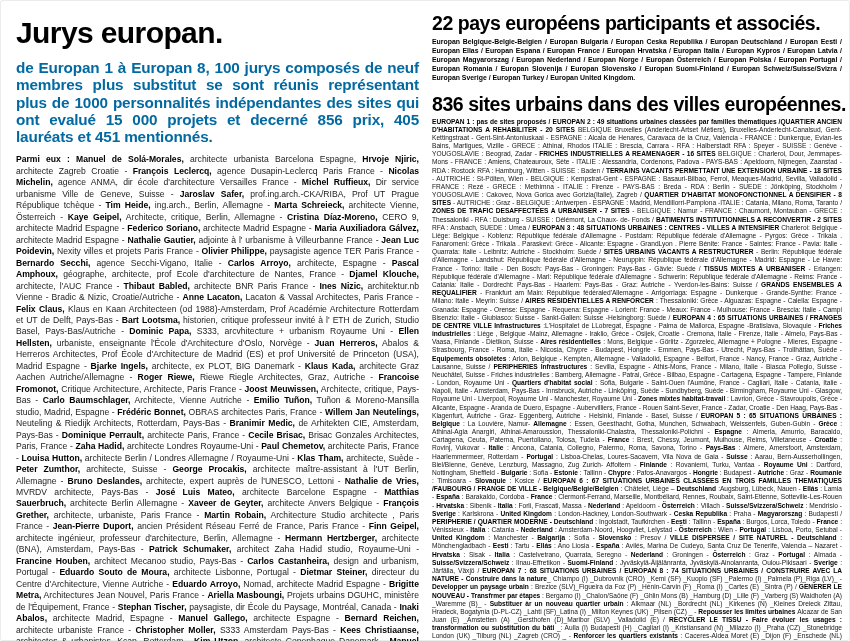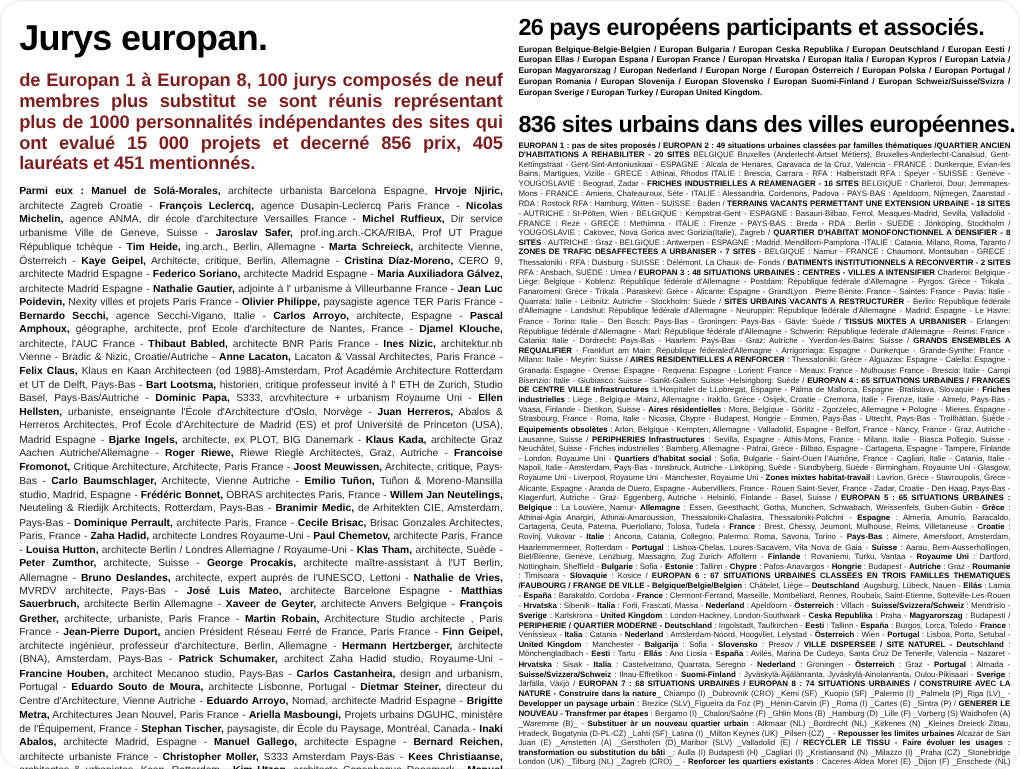--- a/index.html
+++ b/index.html
@@ -3,33 +3,33 @@
 <meta charset="utf-8">
 <style>
   * { margin:0; padding:0; box-sizing:border-box; }
   html,body { width:850px; height:641px; background:#ffffff; }
   .page {
     width:850px; height:641px; overflow:hidden;
     background:#ffffff; color:#0a0a0a;
     font-family:"Liberation Sans", sans-serif;
     display:flex; gap:13px;
     padding:12px 8px 6px 16px;
-    border-radius:18px;
+    border-radius:3px;
     box-shadow: inset 0 0 0 1px #ececec;
   }
   .col-left  { flex:0 0 403px; width:403px; }
   .col-right { flex:1 1 auto; min-width:0; }
 
   .jurys-title {
     font-size:30px; font-weight:bold; letter-spacing:-0.6px;
     margin:4px 0 9px 0; color:#000;
   }
   .jurys-intro {
     font-size:15.3px; font-weight:bold; line-height:1.13;
-    letter-spacing:-0.15px; text-align:justify; color:#7f1d1d;
+    letter-spacing:-0.15px; text-align:justify; color:#0369a1;
     margin-bottom:9px;
   }
   .jury-body {
     font-size:8.6px; line-height:1.335; text-align:justify;
     color:#1c1c1c; word-spacing:0.2px;
   }
   .jury-body b, .sites-body b { font-weight:bold; color:#000; }
 
   .right-h {
     font-size:19.5px; font-weight:bold; letter-spacing:-0.45px;
@@ -51,19 +51,19 @@
 
 <div class="page">
 
   <div class="col-left">
     <h1 class="jurys-title">Jurys europan.</h1>
     <p class="jurys-intro">de Europan 1 à Europan 8, 100 jurys composés de neuf membres plus substitut se sont réunis représentant plus de 1000 personnalités indépendantes des sites qui ont evalué 15 000 projets et decerné 856 prix, 405 lauréats et 451 mentionnés.</p>
     <p class="jury-body"><b>Parmi eux : Manuel de Solá-Morales,</b> architecte urbanista Barcelona Espagne, <b>Hrvoje Njiric,</b> architecte Zagreb Croatie - <b>François Leclercq,</b> agence Dusapin-Leclercq Paris France - <b>Nicolas Michelin,</b> agence ANMA, dir école d'architecture Versailles France - <b>Michel Ruffieux,</b> Dir service urbanisme Ville de Geneve, Suisse - <b>Jaroslav Safer,</b> prof.ing.arch.-CKA/RIBA, Prof UT Prague République tchèque - <b>Tim Heide,</b> ing.arch., Berlin, Allemagne - <b>Marta Schreieck,</b> architecte Vienne, Österreich - <b>Kaye Geipel,</b> Architecte, critique, Berlin, Allemagne - <b>Cristina Díaz-Moreno,</b> CERO 9, architecte Madrid Espagne - <b>Federico Soriano,</b> architecte Madrid Espagne - <b>Maria Auxiliadora Gálvez,</b> architecte Madrid Espagne - <b>Nathalie Gautier,</b> adjointe à l' urbanisme à Villeurbanne France - <b>Jean Luc Poidevin,</b> Nexity villes et projets Paris France - <b>Olivier Philippe,</b> paysagiste agence TER Paris France - <b>Bernardo Secchi,</b> agence Secchi-Vigano, Italie - <b>Carlos Arroyo,</b> architecte, Espagne - <b>Pascal Amphoux,</b> géographe, architecte, prof Ecole d'architecture de Nantes, France - <b>Djamel Klouche,</b> architecte, l'AUC France - <b>Thibaut Babled,</b> architecte BNR Paris France - <b>Ines Nizic,</b> architektur.nb Vienne - Bradic &amp; Nizic, Croatie/Autriche - <b>Anne Lacaton,</b> Lacaton &amp; Vassal Architectes, Paris France - <b>Felix Claus,</b> Klaus en Kaan Architecteen (od 1988)-Amsterdam, Prof Académie Architecture Rotterdam et UT de Delft, Pays-Bas - <b>Bart Lootsma,</b> historien, critique professeur invité à l' ETH de Zurich, Studio Basel, Pays-Bas/Autriche - <b>Dominic Papa,</b> S333, arcvhitecture + urbanism Royaume Uni - <b>Ellen Hellsten,</b> urbaniste, enseignante l'École d'Architecture d'Oslo, Norvège - <b>Juan Herreros,</b> Abalos &amp; Herreros Architectes, Prof École d'Architecture de Madrid (ES) et prof Université de Princeton (USA), Madrid Espagne - <b>Bjarke Ingels,</b> architecte, ex PLOT, BIG Danemark - <b>Klaus Kada,</b> architecte Graz Aachen Autriche/Allemagne - <b>Roger Riewe,</b> Riewe Riegle Architectes, Graz, Autriche - <b>Francoise Fromonot,</b> Critique Architecture, Architecte, Paris France - <b>Joost Meuwissen,</b> Architecte, critique, Pays-Bas - <b>Carlo Baumschlager,</b> Architecte, Vienne Autriche - <b>Emilio Tuñon,</b> Tuñon &amp; Moreno-Mansilla studio, Madrid, Espagne - <b>Frédéric Bonnet,</b> OBRAS architectes Paris, France - <b>Willem Jan Neutelings,</b> Neuteling &amp; Riedijk Architects, Rotterdam, Pays-Bas - <b>Branimir Medic,</b> de Arhitekten CIE, Amsterdam, Pays-Bas - <b>Dominique Perrault,</b> architecte Paris, France - <b>Cecile Brisac,</b> Brisac Gonzales Architectes, Paris, France - <b>Zaha Hadid,</b> architecte Londres Royaume-Uni - <b>Paul Chemetov,</b> architecte Paris, France - <b>Louisa Hutton,</b> architecte Berlin / Londres Allemagne / Royaume-Uni - <b>Klas Tham,</b> architecte, Suède - <b>Peter Zumthor,</b> architecte, Suisse - <b>George Procakis,</b> architecte maître-assistant à l'UT Berlin, Allemagne - <b>Bruno Deslandes,</b> architecte, expert auprès de l'UNESCO, Lettoni - <b>Nathalie de Vries,</b> MVRDV architecte, Pays-Bas - <b>José Luis Mateo,</b> architecte Barcelone Espagne - <b>Matthias Sauerbruch,</b> architecte Berlin Allemagne - <b>Xaveer de Geyter,</b> architecte Anvers Belgique - <b>François Grether,</b> architecte, urbaniste, Paris France - <b>Martin Robain,</b> Architecture Studio architecte , Paris France - <b>Jean-Pierre Duport,</b> ancien Président Réseau Ferré de France, Paris France - <b>Finn Geipel,</b> architecte ingénieur, professeur d'architecture, Berlin, Allemagne - <b>Hermann Hertzberger,</b> architecte (BNA), Amsterdam, Pays-Bas - <b>Patrick Schumaker,</b> architect Zaha Hadid studio, Royaume-Uni - <b>Francine Houben,</b> architect Mecanoo studio, Pays-Bas - <b>Carlos Castanheira,</b> design and urbanism, Portugal - <b>Eduardo Souto de Moura,</b> architecte Lisbonne, Portugal - <b>Dietmar Steiner,</b> directeur du Centre d'Architecture, Vienne Autriche - <b>Eduardo Arroyo,</b> Nomad, architecte Madrid Espagne - <b>Brigitte Metra,</b> Architectures Jean Nouvel, Paris France - <b>Ariella Masboungi,</b> Projets urbains DGUHC, ministère de l'Équipement, France - <b>Stephan Tischer,</b> paysagiste, dir École du Paysage, Montréal, Canada - <b>Inaki Abalos,</b> architecte Madrid, Espagne - <b>Manuel Gallego,</b> architecte Espagne - <b>Bernard Reichen,</b> architecte urbaniste France - <b>Christopher Moller,</b> S333 Amsterdam Pays-Bas - <b>Kees Christiaanse,</b> architectes &amp; urbanistes, Kcap, Rotterdam - <b>Kim Utzon,</b> architecte Copenhague Danemark - <b>Manuel Gausa,</b> architecte Barcelona Espagne -  architecte SANAA Tokyo Japon -  paysagiste Agence Ter Paris France -  Critique d'architecture, "Archplus", Allemagne -  Urbaniste ville d'Amsterdam, Pays-Bas.</p>
   </div>
 
   <div class="col-right">
-    <h2 class="right-h">26 pays européens participants et associés.</h2>
+    <h2 class="right-h">22 pays européens participants et associés.</h2>
     <p class="countries-list">Europan Belgique-Belgie-Belgien / Europan Bulgaria / Europan Ceska Republika / Europan Deutschland / Europan Eesti / Europan Ellas / Europan Espana / Europan France / Europan Hrvatska / Europan Italia / Europan Kypros / Europan Latvia / Europan Magyarorszag / Europan Nederland / Europan Norge / Europan Österreich / Europan Polska / Europan Portugal / Europan Romania / Europan Slovenija / Europan Slovensko / Europan Suomi-Finland / Europan Schweiz/Suisse/Svizra / Europan Sverige / Europan Turkey / Europan United Kingdom.</p>
     <h2 class="right-h sites-h">836 sites urbains dans des villes européennes.</h2>
     <p class="sites-body"><b>EUROPAN 1 : pas de sites proposés / EUROPAN 2 : 49 situations urbaines classées par familles thématiques /QUARTIER ANCIEN D'HABITATIONS A REHABILITER - 20 SITES </b>BELGIQUE Bruxelles (Anderlecht-Artset Métiers), Bruxelles-Anderlecht-Canalsud, Gent-Kettingstraat - Gent-Sint-Antoniuskaai - ESPAGNE : Alcala de Henares, Caravaca de la Cruz, Valencia - FRANCE : Dunkerque, Evian-les Bains, Martigues, Vizille - GRECE : Athinai, Rhodos ITALIE : Brescia, Carrara - RFA : Halberstadt RFA : Speyer - SUISSE : Genève -YOUGOSLAVIE : Beograd, Zadar - <b>FRICHES INDUSTRIELLES A REAMENAGER - 16 SITES </b>BELGIQUE : Charleroi, Dour, Jemmapes-Mons - FRANCE : Amiens, Chateauroux, Sète - ITALIE : Alessandria, Cordenons, Padova - PAYS-BAS : Apeldoorn, Nijmegen, Zaanstad - RDA : Rostock RFA : Hamburg, Witten - SUISSE : Baden / <b>TERRAINS VACANTS PERMETTANT UNE EXTENSION URBAINE - 18 SITES </b>- AUTRICHE : St-Pölten, Wien - BELGIQUE : Kempstrat-Gent - ESPAGNE : Basauri-Bilbao, Ferrol, Meaques-Madrid, Sevilla, Valladolid - FRANCE : Rezé - GRECE : Methimna - ITALIE : Firenze - PAYS-BAS : Breda - RDA : Berlin - SUEDE : Jönköping, Stockholm / YOUGOSLAVIE : Cakovec, Nova Gorica avec Gorizia(Italie), Zagreb / <b>QUARTIER D'HABITAT MONOFONCTIONNEL A DENSIFIER - 8 SITES </b>- AUTRICHE : Graz - BELGIQUE : Antwerpen - ESPAGNE : Madrid, Mendillorri-Pamplona -ITALIE : Catania, Milano, Roma, Taranto / <b>ZONES DE TRAFIC DESAFFECTEES A URBANISER - 7 SITES </b>- BELGIQUE : Namur - FRANCE : Chaumont, Montauban - GRECE : Thessaloniki - RFA : Duisburg - SUISSE : Délémont, La Chaux- de- Fonds / <b>BATIMENTS INSTITUTIONNELS A RECONVERTIR - 2 SITES </b>RFA : Ansbach, SUEDE : Umea / <b>EUROPAN 3 : 48 SITUATIONS URBAINES : CENTRES - VILLES A INTENSIFIER </b>Charleroi: Belgique - Liège: Belgique - Koblenz: République fédérale d'Allemagne - Postdam: République fédérale d'Allemagne - Pyrgos: Grèce - Trikala . Fanaromeni: Grèce - Trikala . Paraskevi: Grèce - Alicante: Espagne - GrandLyon . Pierre Bénite: France - Saintes: France - Pavia: Italie - Quarrata: Italie - Leibnitz: Autriche - Stockholm: Suède / <b>SITES URBAINS VACANTS A RESTRUCTURER </b>- Berlin: République fédérale d'Allemagne - Landshut: République fédérale d'Allemagne - Neuruppin: République fédérale d'Allemagne - Madrid: Espagne - Le Havre: France - Torino: Italie - Den Bosch: Pays-Bas - Groningen: Pays-Bas - Gävle: Suède / <b>TISSUS MIXTES A URBANISER </b>- Erlangen: République fédérale d'Allemagne - Marl: République fédérale d'Allemagne - Schwerin: République fédérale d'Allemagne - Reims: France - Catania: Italie - Dordrecht: Pays-Bas - Haarlem: Pays-Bas - Graz: Autriche - Yverdon-les-Bains: Suisse / <b>GRANDS ENSEMBLES A REQUALIFIER </b>- Frankfurt am Main: République fédéraled'Allemagne - Arrigorriaga: Espagne - Dunkerque - Grande-Synthe: France - Milano: Italie - Meyrin: Suisse / <b>AIRES RESIDENTIELLES A RENFORCER </b>: Thessaloniki: Grèce - Alguazas: Espagne - Calella: Espagne - Granada: Espagne - Orense: Espagne - Requena: Espagne - Lorient: France - Meaux: France - Mulhouse: France - Brescia: Italie - Campi Bisenzio: Italie - Giubiasco: Suisse - Sankt-Gallen: Suisse -Helsingborg: Suède / <b>EUROPAN 4 : 65 SITUATIONS URBAINES / FRANGES DE CENTRE VILLE Infrastructures </b>:L'Hospitalet de LLobregat, Espagne - Palma de Mallorca, Espagne -Bratislava, Slovaquie - <b>Friches industrielles </b>: Liège , Belgique -Mainz, Allemagne - Iraklio, Grèce - Osijek, Croatie - Cremona, Italie - Firenze, Italie - Almelo, Pays-Bas - Vaasa, Finlande - Dietikon, Suisse - <b>Aires résidentielles </b>: Mons, Belgique - Görlitz - Zgorzelec, Allemagne + Pologne - Mieres, Espagne - Strasbourg, France - Roma, Italie - Nicosia, Chypre - Budapest, Hongrie - Emmen, Pays-Bas - Utrecht, Pays-Bas - Trollhättan, Suède - <b>Equipements obsolètes </b>: Arlon, Belgique - Kempten, Allemagne - Valladolid, Espagne - Belfort, France - Nancy, France - Graz, Autriche - Lausanne, Suisse / <b>PERIPHERIES Infrastructures </b>: Sevilla, Espagne - Athis-Mons, France - Milano, Italie - Biasca Pollegio, Suisse - Neuchâtel, Suisse - Friches industrielles : Bamberg, Allemagne - Patrai, Grèce - Bilbao, Espagne - Cartagena, Espagne - Tampere, Finlande - London, Royaume Uni - <b>Quartiers d'habitat social </b>: Sofia, Bulgarie - Saint-Ouen l'Aumône, France - Cagliari, Italie - Catania, Italie - Napoli, Italie - Amsterdam, Pays-Bas - Innsbruck, Autriche - Linköping, Suède - Sundbyberg, Suède - Birmingham, Royaume Uni - Glasgow, Royaume Uni - Liverpool, Royaume Uni - Manchester, Royaume Uni - <b>Zones mixtes habitat-travail </b>: Lavrion, Grèce - Stavroupolis, Grèce - Alicante, Espagne - Aranda de Duero, Espagne - Aubervilliers, France - Rouen Saint-Sever, France - Zadar, Croatie - Den Haag, Pays-Bas - Klagenfurt, Autriche - Graz- Eggenberg, Autriche - Helsinki, Finlande - Basel, Suisse / <b>EUROPAN 5 : 65 SITUATIONS URBAINES : Belgique </b>: La Louvière, Namur- <b>Allemagne </b>: Essen, Geesthacht, Gotha, Munchen, Schwabach, Weissenfels, Guben-Gubin - <b>Grèce </b>: Athinai-Agia Anargiri, Athinai-Amaroussion, Thessaloniki-Chalastra, Thessaloniki-Polichni - <b>Espagne </b>: Almeria, Amurrio, Baracaldo, Cartagena, Ceuta, Paterna, Puertollano, Tolosa, Tudela - <b>France </b>: Brest, Chessy, Jeumont, Mulhouse, Reims, Villetaneuse - <b>Croatie </b>: Rovinj, Vukovar - <b>Italie </b>: Ancona, Catania, Collegno, Palermo, Roma, Savona, Torino - <b>Pays-Bas </b>: Almere, Amersfoort, Amsterdam, Haarlemmermeer, Rotterdam - <b>Portugal </b>: Lisboa-Chelas, Loures-Sacavem, Vila Nova de Gaia - <b>Suisse </b>: Aarau, Bern-Ausserhollingen, Biel/Bienne, Genève, Lenzburg, Massagno, Zug Zurich- Affoltern - <b>Finlande </b>: Rovaniemi, Turku, Vantaa - <b>Royaume Uni </b>: Dartford, Nottingham, Sheffield - <b>Bulgarie </b>: Sofia - <b>Estonie </b>: Tallinn - <b>Chypre </b>: Pafos-Anavargos - <b>Hongrie </b>: Budapest - <b>Autriche </b>: Graz - <b>Roumanie </b>: Timisoara - <b>Slovaquie </b>: Kosice / <b>EUROPAN 6 : 67 SITUATIONS URBAINES CLASSEES EN TROIS FAMILLES THEMATIQUES /FAUBOURG / FRANGE DE VILLE - Belgique/Belgie/Belgien </b>: Châtelet, Liège – <b>Deutschland </b>:Augsburg, Lübeck, Nauen - <b>Ellás </b>: Lamia - <b>España </b>: Barakaldo, Cordoba - <b>France </b>: Clermont-Ferrand, Marseille, Montbéliard, Rennes, Roubaix, Saint-Etienne, Sotteville-Les-Rouen - <b>Hrvatska </b>: Sibenik - <b>Italia </b>: Forli, Frascati, Massa - <b>Nederland </b>: Apeldoorn - <b>Österreich </b>: Villach - <b>Suisse/Svizzera/Schweiz </b>: Mendrisio - <b>Sverige </b>: Karlskrona - <b>United Kingdom </b>: London-Hackney, London-Southwark - <b>Ceska Republika </b>: Praha - <b>Magyarorszag </b>: Budapesti / <b>PERIPHERIE / QUARTIER MODERNE - Deutschland </b>: Ingolstadt, Taufkirchen - <b>Eesti </b>: Tallinn - <b>España </b>: Burgos, Lorca, Toledo - <b>France </b>: Vénissieux - <b>Italia </b>: Catania - <b>Nederland </b>: Amsterdam-Noord, Hoogvliet, Lelystad - <b>Österreich </b>: Wien - <b>Portugal </b>: Lisboa, Porto, Setubal - <b>United Kingdom </b>: Manchester - <b>Balgarija </b>: Sofia - <b>Slovensko </b>: Presov / <b>VILLE DISPERSEE / SITE NATUREL - Deutschland </b>: Mönchengladbach - <b>Eesti </b>: Tartu - <b>Ellás </b>: Ano Liosia - <b>España </b>: Avilés, Marina De Cudeyo, Santa Cruz De Tenerife, Valencia – Nazaret - <b>Hrvatska </b>: Sisak - <b>Italia </b>: Castelvetrano, Quarrata, Seregno - <b>Nederland </b>: Groningen - <b>Österreich </b>: Graz - <b>Portugal </b>: Almada - <b>Suisse/Svizzera/Schweiz </b>: Ilnau-Effretikon - <b>Suomi-Finland </b>: Jyväskylä-Äijälänranta, Jyväskylä-Ainolanranta, Oulou-Pikisaari - <b>Sverige </b>: Järfälla, Växjö / <b>EUROPAN 7 : 68 SITUATIONS URBAINES / EUROPAN 8 : 74 SITUATIONS URBAINES / CONSTRUIRE AVEC LA NATURE - Construire dans la nature</b>_ Chiampo (I) _Dubrovnik (CRO) _Kemi (SF) _Kuopio (SF) _Palermo (I) _Palmela (P)_Riga (LV)_ - <b>Developper un paysage urbain </b>: Brezice (SLV)_Figueira da Foz (P) _Hénin-Carvin (F) _Roma (I) _Cartes (E) _Sintra (P) / <b>GENERER LE NOUVEAU - Transfrmer par étapes </b>: Bergamo (I) _Chalon/Saône (F) _Ghlin Mons (B) _Hamburg (D) _Lille (F) _Varberg (S) Waidhofen (A) _Waremme (B)_ - <b>Substituer àr un nouveau quartier urbain </b>: Alkmaar (NL) _Bordrecht (NL) _Kirkenes (N) _Kleines Dreieck Zittau, Hradeck, Bogatynia (D-PL-CZ) _Lahti (SF)_Latina (I) _Milton Keynes (UK) _Pilsen (CZ) _ - <b>Repousser les limites urbaines </b>Alcazar de San Juan (E) _Amstetten (A) _Gersthofen (D)_Maribor (SLV) _Valladolid (E) / <b>RECYCLER LE TISSU - Faire évoluer les usages : transformation ou substitution du bâti </b>_: Aulla (I) Budapesti (H) _Cagliari (I) _Kristiansand (N) _Milazzo (I) _Praha (CZ) _Stonebridge London (UK) _Tilburg (NL) _Zagreb (CRO) _ - <b>Renforcer les quartiers existants </b>: Caceres-Aldea Moret (E) _Dijon (F) _Enschede (NL) _Erfurt (D) _La Courneuve (F) _Lauterach (A) _Luckenwalde (D) _Neu-Ulm (D) _Schwechat (A) _Stavanger (N) / <b>EUROPAN 9 : 73 SITUATIONS URBAINES / EXTENSIONS EN QUESTIONS / Aligner</b>_ : Badajos (E) - Calahorra (E) - Cork (Ir) - Moudon (CH) - Ørestad (DK) - Riga (LV) - Santander (E) - Tartu (EE) - Tjörn (S)_ / _ : Almere (NL) - Catania (I) - Espoo (SF) - Kapfenberg (A) - Kotka (SF) - La Laguna-Tenerife (E) - Odda (N) - Rostock (D) - Tallinn (EE) / _ : Herning (DK) - Linz (A) - Loures (P)Nacka (S) - Praha (CK) - Reims (F) - Sion (CH)_ / _ : Graz (A) - Nijmegen (NL) - Ottignies (B) - Upplands Väsby (S) - Vantaa (SF)_ / _ : Andenne (B) - Le Locle (CH) - Oslo (N) - Reggio Emilia (I) / _ : Ama (E) - Amsterdam (NL) - Babenhausen (D) - Carbonia (I) - Genève (CH) - Gyor (H) - Saint Chamond (F) - Straubing (D) - Warszawa (PL) - Zagreb (HV)_ / _ : Dublin (IR) - Erice (I) - Groningen (NL) -Le Havre (F) - Mulhouse (F) - Pistoia (I) - Polo (E) - Selb (D) - Sheffield (UK) -Stoke-on-Trent (UK) - Vejle (DK) / _ : Berlin (D) - Clermont-Ferrand (F) - Donauwörth (D) - Ljubljana (SL) - Milton Keynes (UK) - Spremberg (D) - Tirso (P) - Trondheim (N) - Wien (A)_ / : Bisceglie (I) - Bordeaux (F) - Délémont (CH) - Firenze (I) - Lillestrøm (N) - Odivelas (P) - Opatija (HV) - Siracusa (I) - Soria (E).</p>
   </div>
 
 </div>
 
 </body></html>

